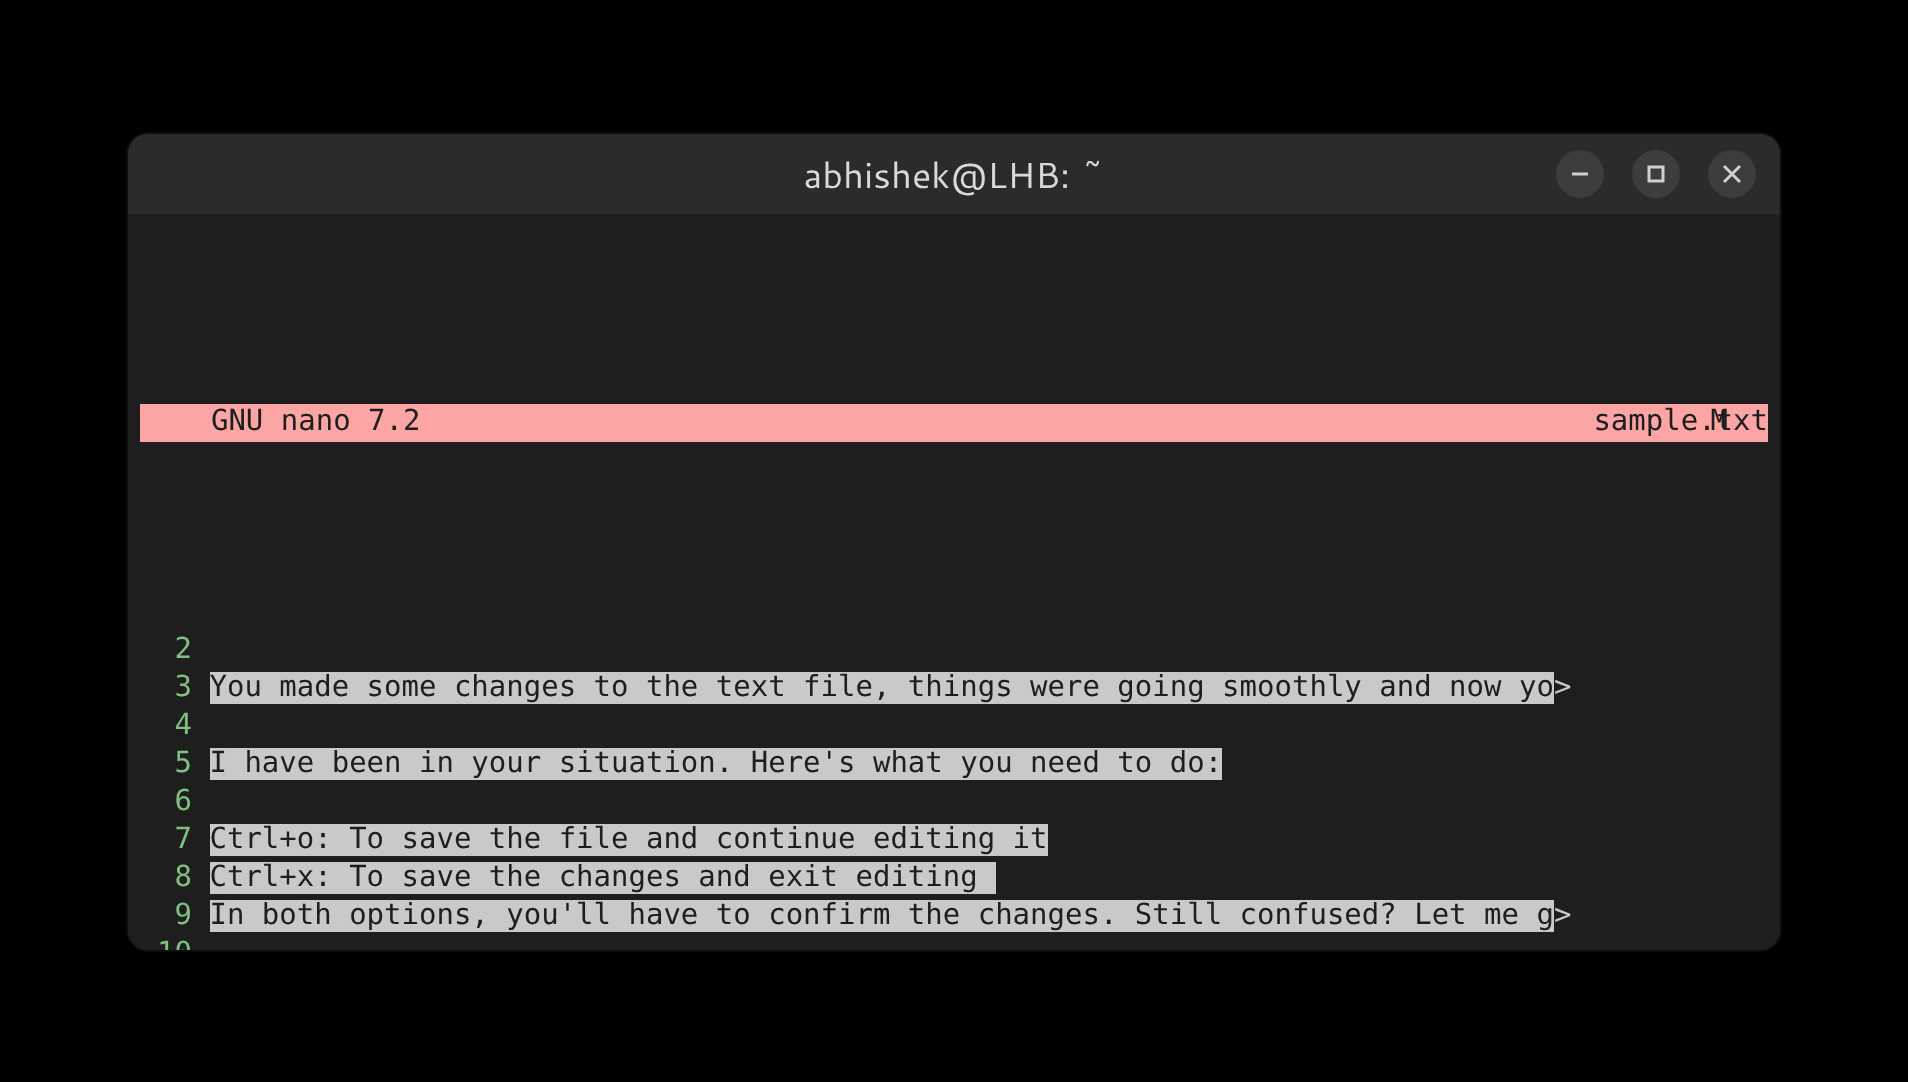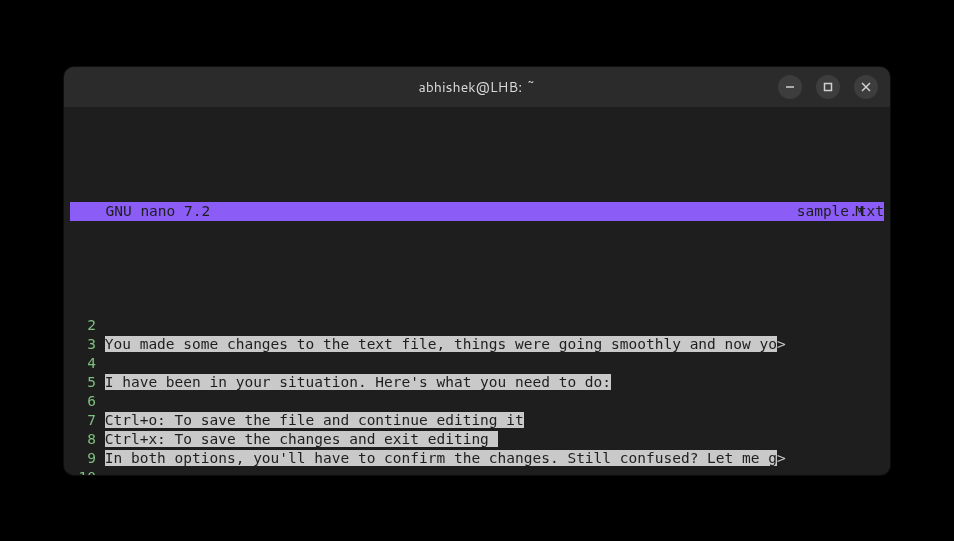--- a/index.html
+++ b/index.html
@@ -29,21 +29,21 @@
   display: flex;
   align-items: center;
   position: relative;
 }
 .titlebar-title {
   position: absolute;
   left: 0; right: 0;
   text-align: center;
   color: #d9d9d9;
   font-family: -apple-system, "Segoe UI", Cantarell, sans-serif;
-  font-size: 14px;
+  font-size: 18px;
 }
 .titlebar-controls {
   margin-left: auto;
   display: flex;
   gap: 14px;
   padding-right: 12px;
   z-index: 1;
 }
 .tb-btn {
   width: 24px; height: 24px;
@@ -60,21 +60,21 @@
 .term-body {
   flex: 1;
   background: #1e1e1e;
   padding: 0 6px 2px 6px;
   color: #c9c9c9;
   line-height: 19px;
   white-space: pre;
   overflow: hidden;
 }
 .header-bar {
-  background: #8b5cf6;
+  background: #fca5a5;
   color: #1e1e1e;
   display: flex;
   margin-bottom: 0;
   height: 19px;
 }
 .hb-left { padding-left: 18px; }
 .hb-center { position: absolute; left: 0; right: 0; text-align: right; pointer-events: none; }
 .hb-right { margin-left: auto; padding-right: 20px; }
 .header-wrap { position: relative; }
 

